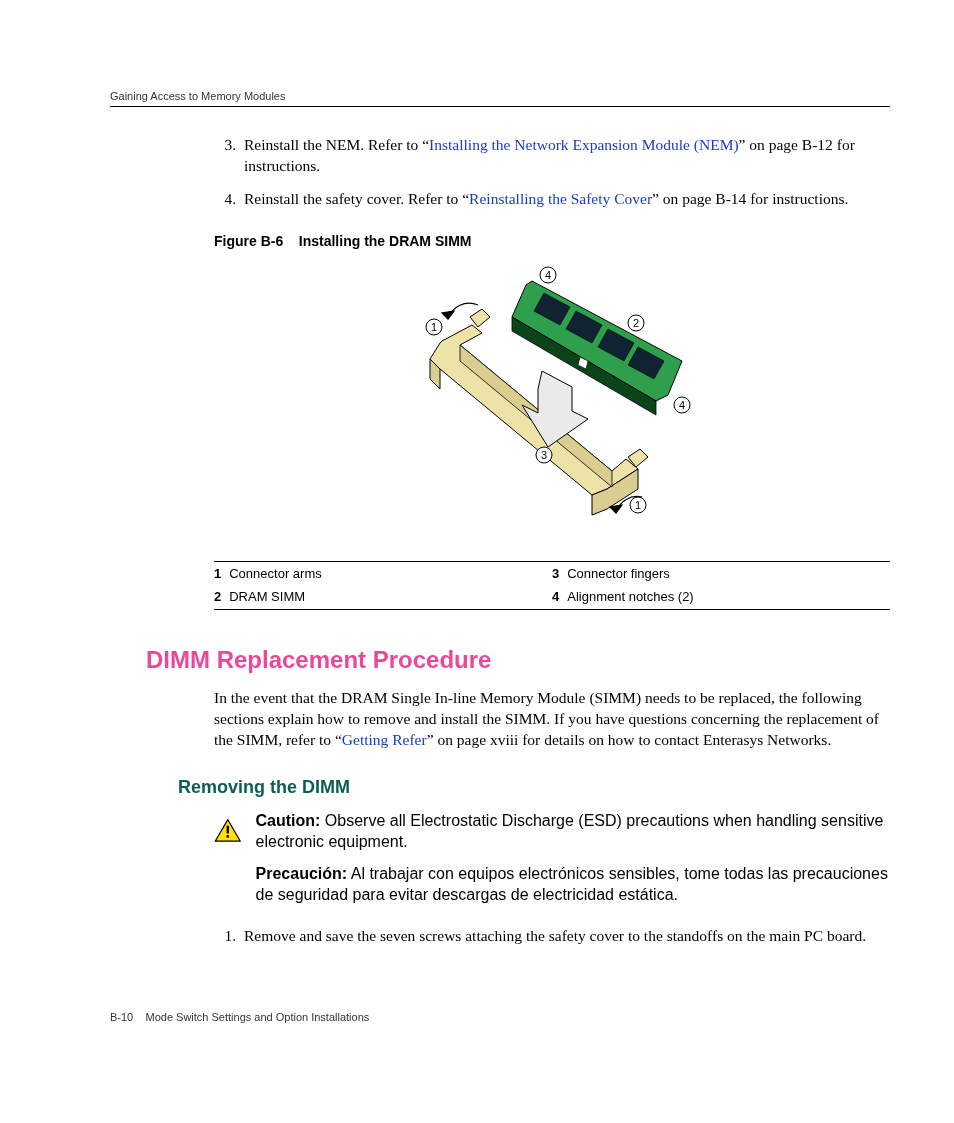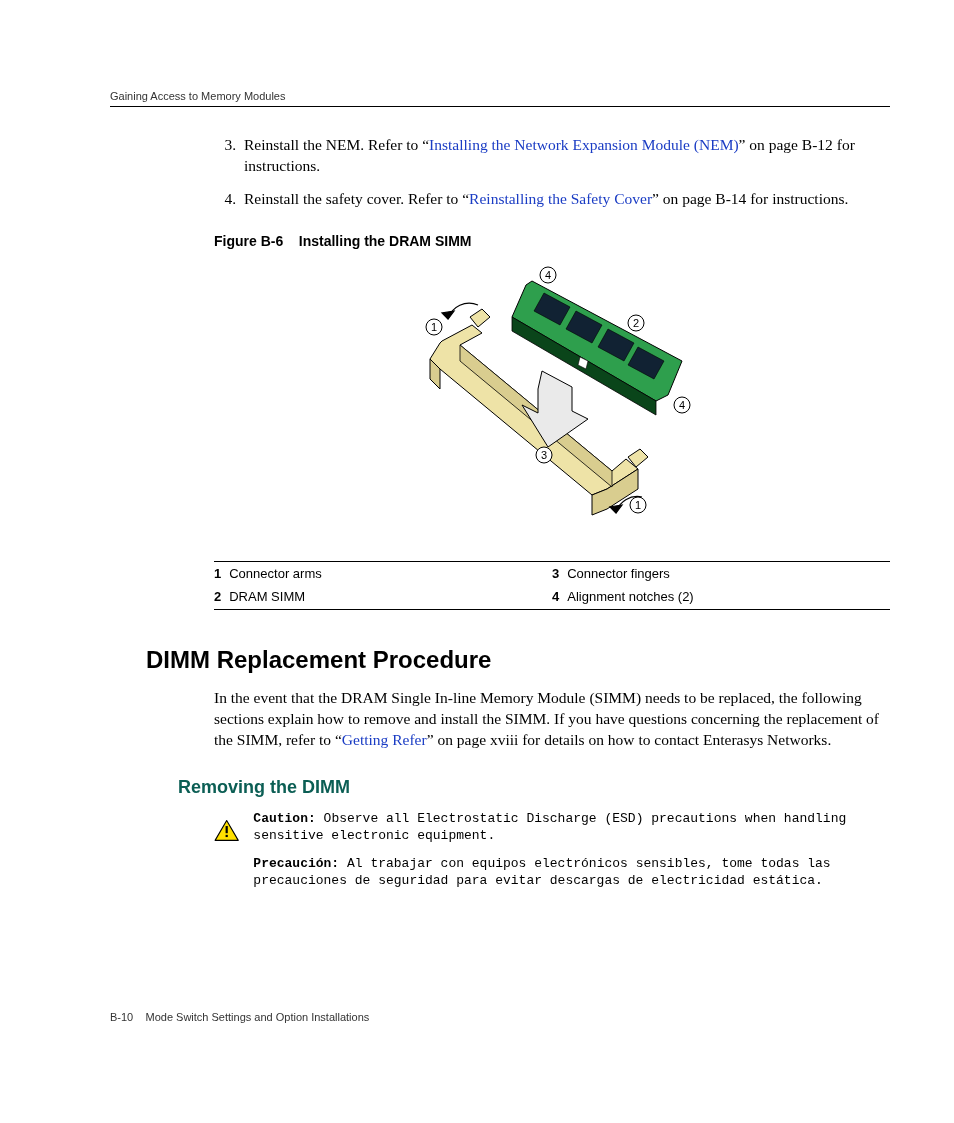--- a/index.html
+++ b/index.html
@@ -68,41 +68,41 @@
     padding: 3px 8px 3px 0;
     vertical-align: top;
   }
   .callout-table td.num {
     font-weight: bold;
     width: 18px;
   }
   .callout-table td.half { width: 50%; }
   h1.section {
     font-family: Arial, Helvetica, sans-serif;
-    color: #000000;
+    color: #ec4899;
     font-weight: bold;
     font-size: 24px;
     margin: 0 0 14px 36px;
   }
   h2.subsection {
     font-family: Arial, Helvetica, sans-serif;
     color: #0b5e54;
     font-weight: bold;
     font-size: 18px;
     margin: 26px 0 12px 68px;
   }
   .caution-block {
     display: flex;
     gap: 14px;
     align-items: flex-start;
     margin-bottom: 10px;
   }
   .caution-text {
-    font-family: Liberation Mono, monospace;
-    font-size: 13px;
+    font-family: Liberation Sans, sans-serif;
+    font-size: 16px;
     line-height: 1.35;
   }
   .caution-text p { margin: 0 0 10px 0; }
   .footer {
     position: absolute;
     left: 110px;
     bottom: 100px;
     font-family: Arial, Helvetica, sans-serif;
     font-size: 11px;
     color: #333;
@@ -223,18 +223,23 @@
         <rect x="21" y="12" width="4" height="13" fill="#000"></rect>
         <rect x="21" y="28" width="4" height="4" fill="#000"></rect>
       </svg>
       <div class="caution-text">
         <p><b>Caution:</b><span> Observe all Electrostatic Discharge (ESD) precautions when handling sensitive electronic equipment.</span></p>
         <p><b>Precaución:</b><span> Al trabajar con equipos electrónicos sensibles, tome todas las precauciones de seguridad para evitar descargas  de electricidad estática.</span></p>
       </div>
     </div>
 
 
+    <ol class="steps" start="1">
+      <li>
+        <span>Remove and save the seven screws attaching the safety cover to the standoffs on the main PC board.</span>
+      </li>
+    </ol>
   </div>
 </div>
 
 <div class="footer">
   <span>B-10</span>&nbsp;&nbsp;&nbsp;&nbsp;<span>Mode Switch Settings and Option Installations</span>
 </div>
 
 </body></html>

